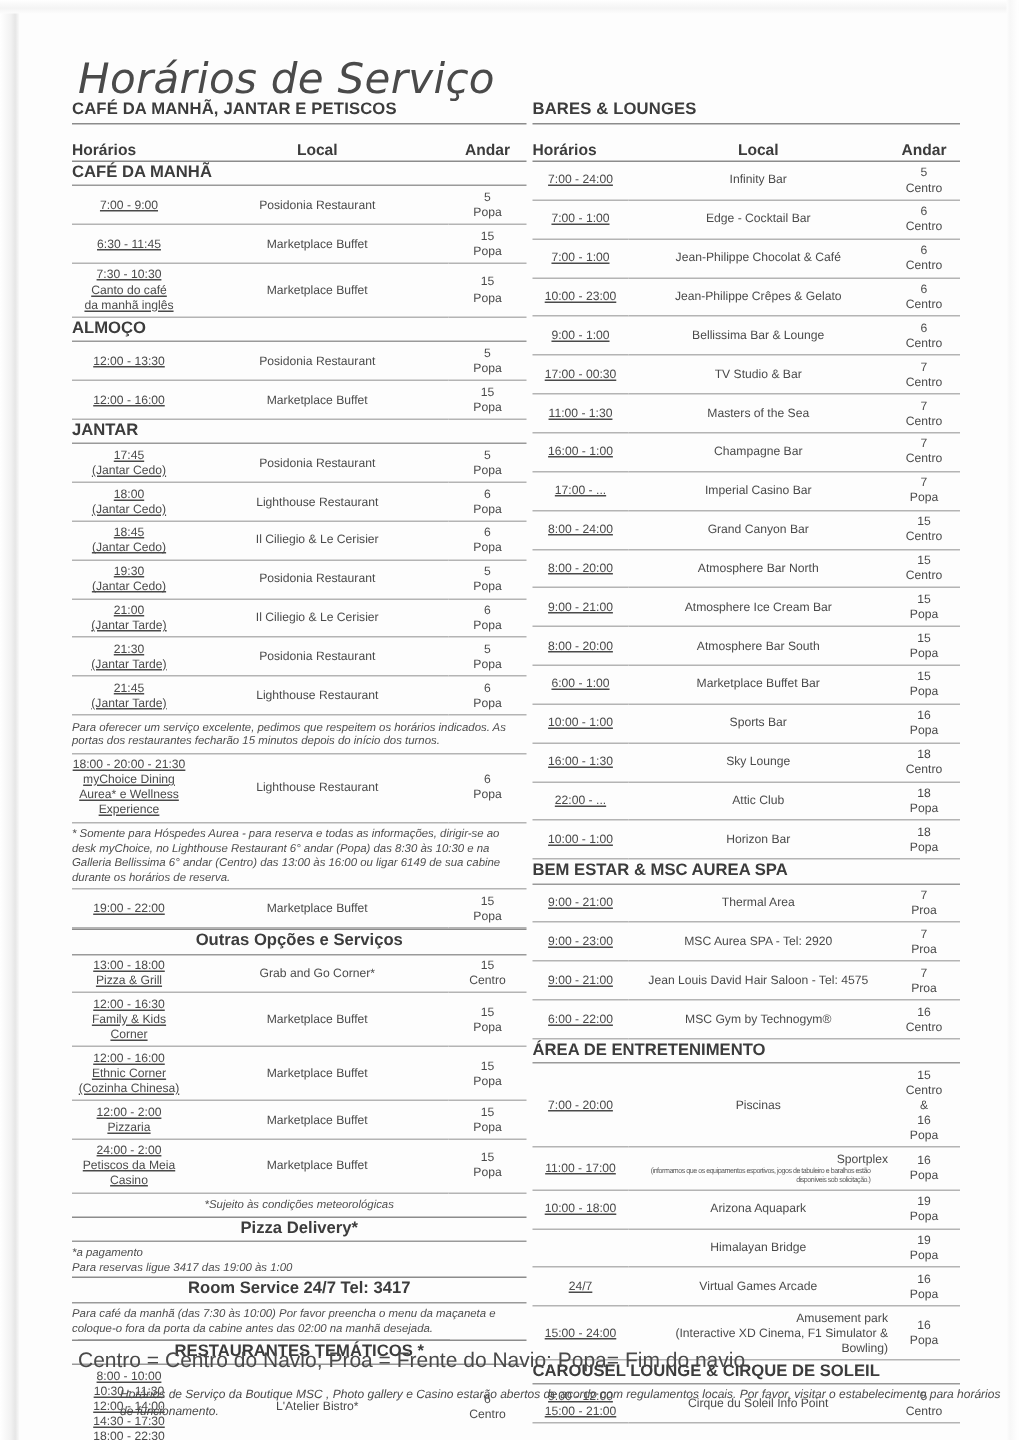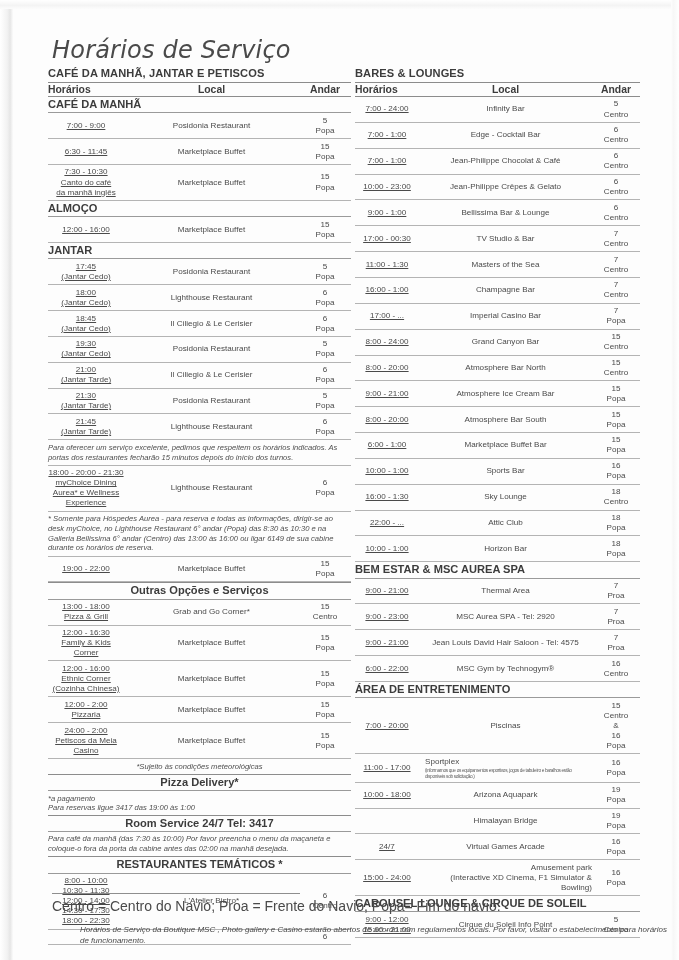--- a/index.html
+++ b/index.html
@@ -20,21 +20,21 @@
   }
   
   .scan-edge-left{position:absolute;left:0;top:0;width:13px;height:960px;background:linear-gradient(90deg,#ffffff 0%,#f2f2f2 55%,#e6e6e6 78%,#fbfbfb 100%);}
   .scan-edge-top{position:absolute;left:0;top:0;width:679px;height:9px;background:linear-gradient(180deg,#ffffff 0%,#f4f4f4 60%,#fcfcfc 100%);}
   .scan-edge-right{position:absolute;right:0;top:0;width:8px;height:960px;background:linear-gradient(270deg,#ffffff 0%,#f7f7f7 70%,#fdfdfd 100%);}
 
   .title{
     position:absolute;left:52px;top:36px;
     font-family:"DejaVu Sans",sans-serif;
     font-style:italic;font-weight:400;
-    font-size:24px;letter-spacing:.2px;
+    font-size:28px;letter-spacing:.2px;
     color:#4a4a4a;
   }
 
   .col{position:absolute;top:66px;}
   .col-left{left:48px;width:303px;}
   .col-right{left:355px;width:285px;}
 
   
   .sec-title{
     font-weight:700;font-size:11.1px;
@@ -76,21 +76,21 @@
   .note-inline{font-size:7.6px;display:block;line-height:1.22;}
 
   .note{
     font-style:italic;font-size:7.6px;color:#4e4e4e;
     line-height:1.28;padding:2.5px 0 2.5px 0;
     border-bottom:.9px solid #b4b4b4;
   }
   .note.nb{border-bottom:none;}
   .note.center{text-align:center;}
 
-  .hdr-h{flex:0 0 76px;}
+  .hdr-h{flex:0 0 76px;margin-top:11px;}
   .hdr-l{flex:1;text-align:center;}
   .hdr-a{flex:0 0 52px;text-align:center;}
   .col-right .hdr-h{flex:0 0 64px;}
   .col-right .hdr-a{flex:0 0 48px;}
 
   .footer{
     position:absolute;left:52px;top:893px;width:590px;
   }
   .footer .rule{border-top:1.3px solid #8e8e8e;width:248px;margin-bottom:4px;}
   .footer .legend{font-size:14px;color:#4a4a4a;}
@@ -147,20 +147,28 @@
               <td class="c-deck">
                 <span class="sub">15</span>
                 <span class="sub">Popa</span>
               </td>
             </tr>
           </tbody>
         </table>
         <div class="band">ALMOÇO</div>
         <table class="sched">
           <tbody>
+            <tr>
+              <td class="c-time">12:00 - 13:30</td>
+              <td class="c-place"><span>Posidonia Restaurant</span></td>
+              <td class="c-deck">
+                <span class="sub">5</span>
+                <span class="sub">Popa</span>
+              </td>
+            </tr>
             <tr>
               <td class="c-time">12:00 - 16:00</td>
               <td class="c-place"><span>Marketplace Buffet</span></td>
               <td class="c-deck">
                 <span class="sub">15</span>
                 <span class="sub">Popa</span>
               </td>
             </tr>
           </tbody>
         </table>
@@ -587,21 +595,21 @@
             <td class="c-deck">
               <span class="sub">15</span>
               <span class="sub">Centro</span>
               <span class="sub">&amp;</span>
               <span class="sub">16</span>
               <span class="sub">Popa</span>
             </td>
           </tr>
           <tr>
             <td class="c-time">11:00 - 17:00</td>
-            <td class="c-place" style="text-align:left;padding-left:6px;"><span>Sportplex</span><span class="tiny">(informamos que os equipamentos esportivos, jogos de tabuleiro e baralhos estão disponíveis sob solicitação.)</span></td>
+            <td class="c-place" style="text-align:right;padding-left:6px;"><span>Sportplex</span><span class="tiny">(informamos que os equipamentos esportivos, jogos de tabuleiro e baralhos estão disponíveis sob solicitação.)</span></td>
             <td class="c-deck">
               <span class="sub">16</span>
               <span class="sub">Popa</span>
             </td>
           </tr>
           <tr>
             <td class="c-time">10:00 - 18:00</td>
             <td class="c-place"><span>Arizona Aquapark</span></td>
             <td class="c-deck">
               <span class="sub">19</span>

